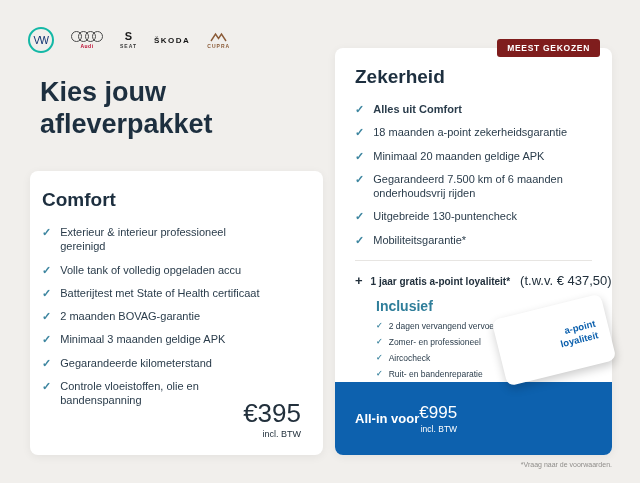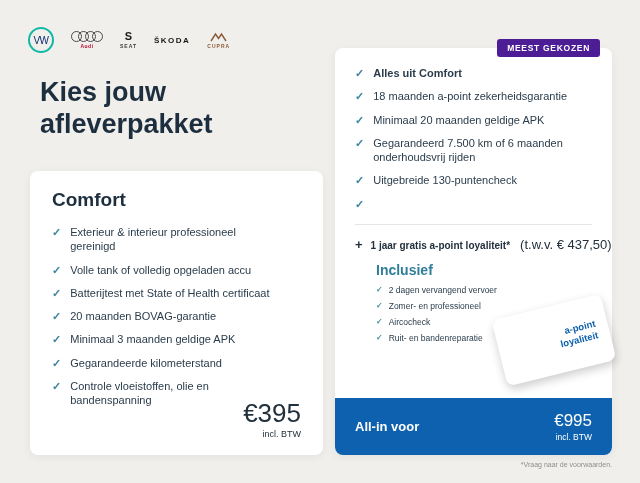--- a/index.html
+++ b/index.html
@@ -55,31 +55,31 @@
   .checklist { list-style:none; }
   .checklist li {
     display:flex; align-items:flex-start; gap:9px;
     margin-bottom:9px; font-size:11px; line-height:1.3; color:#2a3c4b;
   }
   .check { color:#3e86a0; font-weight:700; font-size:11px; line-height:1.3; }
   .price { font-size:26px; color:#22303c; line-height:1; }
   .price-note { font-size:9px; margin-top:3px; }
 
   
-  .comfort { left:30px; top:171px; width:293px; height:284px; padding:18px 22px; }
+  .comfort { left:30px; top:171px; width:293px; height:284px; padding:18px 12px; }
   .comfort .checklist .txt { max-width:200px; }
   .comfort-price { position:absolute; right:22px; bottom:16px; text-align:right; }
 
   
   .zekerheid { left:335px; top:48px; width:277px; height:407px; padding:18px 20px; }
   .zekerheid .checklist .txt { max-width:212px; }
   .zekerheid .checklist li:first-child .txt { font-weight:700; }
   .badge {
     position:absolute; top:-9px; right:12px;
-    background:#4c1d95; color:#fff;
+    background:#7f1d1d; color:#fff;
     font-size:8.5px; font-weight:700; letter-spacing:0.7px;
     padding:4px 10px; border-radius:3px;
   }
   .divider { border:none; border-top:1px solid #e7e5e2; margin:13px 0 12px; }
   .loyalty-row { display:flex; align-items:baseline; gap:8px; white-space:nowrap; }
   .plus { font-size:13px; font-weight:700; color:#22303c; }
   .loyalty-title { font-size:10px; font-weight:700; color:#22303c; }
   .loyalty-value { font-size:13px; color:#22303c; margin-left:2px; }
   .inclusief { margin-left:21px; margin-top:10px; }
   .inclusief-label { color:#2f7e9a; font-size:14px; font-weight:700; }
@@ -98,23 +98,23 @@
     transform:rotate(-14deg);
     display:flex; align-items:center; justify-content:flex-end;
     padding:8px 12px; z-index:3;
   }
   .loyalty-card span {
     color:#0d61ae; font-size:9.5px; font-weight:700;
     text-align:right; width:48px; line-height:1.3;
   }
 
   .card-footer {
-    position:absolute; left:0; right:0; bottom:0; height:57px;
+    position:absolute; left:0; right:0; bottom:0; height:73px;
     background:#0d61ae; border-radius:0 0 8px 8px;
-    display:flex; align-items:center; justify-content:space-between;
+    display:flex; align-items:center; 
     padding:0 20px; color:#fff; z-index:2;
   }
   .allin { font-size:13px; font-weight:700; }
   .footer-price { text-align:right; }
   .footer-price .price { color:#fff; font-size:17px; }
   .footer-price .price-note { color:#fff; font-size:8.5px; }
 
   .footnote {
     position:absolute; right:28px; top:461px;
     font-size:7px; color:#8f8d8a;
@@ -168,21 +168,21 @@
       <li>
           <span class="check">✓</span>
           <span class="txt">Volle tank of volledig opgeladen accu</span>
         </li>
       <li>
           <span class="check">✓</span>
           <span class="txt">Batterijtest met State of Health certificaat</span>
         </li>
       <li>
           <span class="check">✓</span>
-          <span class="txt">20 maanden BOVAG-garantie</span>
+          <span class="txt">2 maanden BOVAG-garantie</span>
         </li>
       <li>
           <span class="check">✓</span>
           <span class="txt">Minimaal 3 maanden geldige APK</span>
         </li>
       <li>
           <span class="check">✓</span>
           <span class="txt">Gegarandeerde kilometerstand</span>
         </li>
       <li>
@@ -191,20 +191,21 @@
         </li>
     </ul>
     <div class="comfort-price">
       <div class="price">€395</div>
       <div class="price-note">incl. BTW</div>
     </div>
   </section>
 
   <section class="card zekerheid">
     <div class="badge">MEEST GEKOZEN</div>
+    <h2>Zekerheid</h2>
     <ul class="checklist">
       <li>
           <span class="check">✓</span>
           <span class="txt">Alles uit Comfort</span>
         </li>
       <li>
           <span class="check">✓</span>
           <span class="txt">18 maanden a-point zekerheidsgarantie</span>
         </li>
       <li>
@@ -214,20 +215,21 @@
       <li>
           <span class="check">✓</span>
           <span class="txt">Gegarandeerd 7.500 km of 6 maanden onderhoudsvrij rijden</span>
         </li>
       <li>
           <span class="check">✓</span>
           <span class="txt">Uitgebreide 130-puntencheck</span>
         </li>
       <li>
           <span class="check">✓</span>
+          <span class="txt">Mobiliteitsgarantie*</span>
         </li>
     </ul>
     <hr class="divider">
     <div class="loyalty-row">
       <span class="plus">+</span>
       <span class="loyalty-title">1 jaar gratis a-point loyaliteit*</span>
       <span class="loyalty-value">(t.w.v. € 437,50)</span>
     </div>
     <div class="inclusief">
       <div class="inclusief-label">Inclusief</div>

